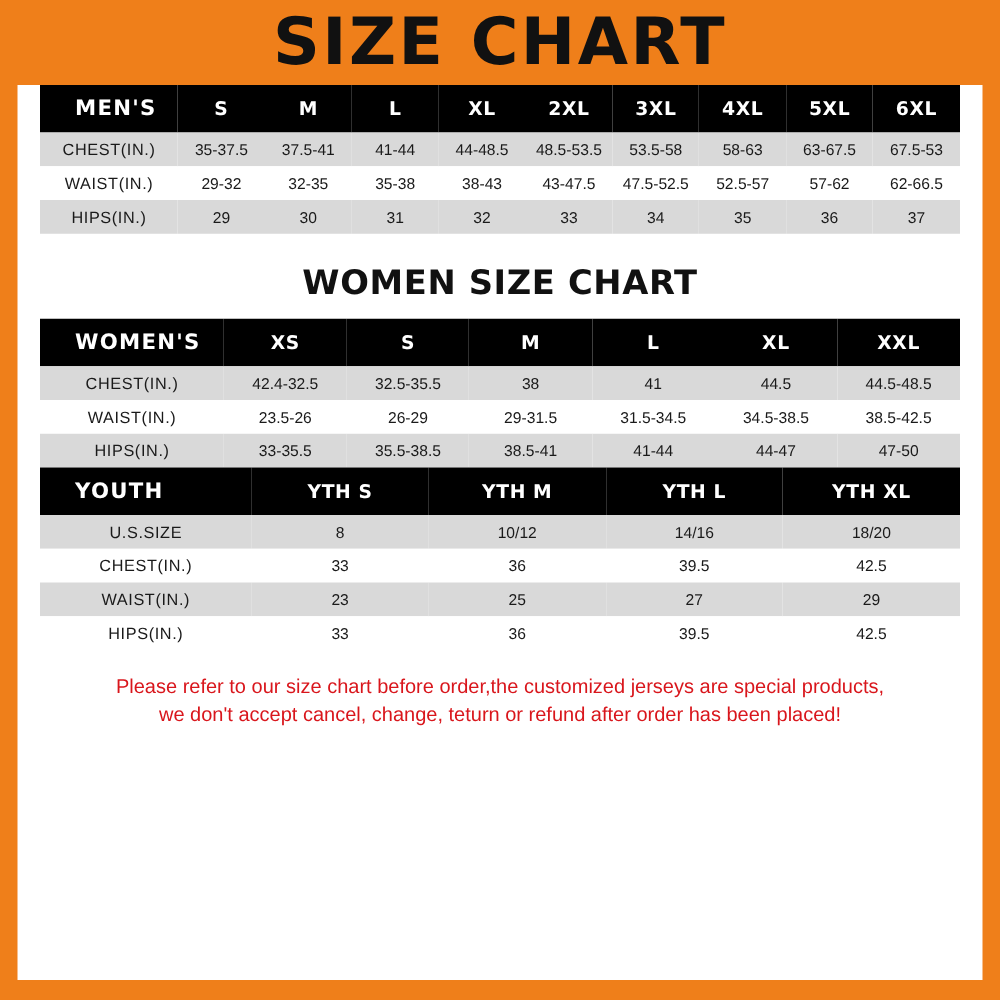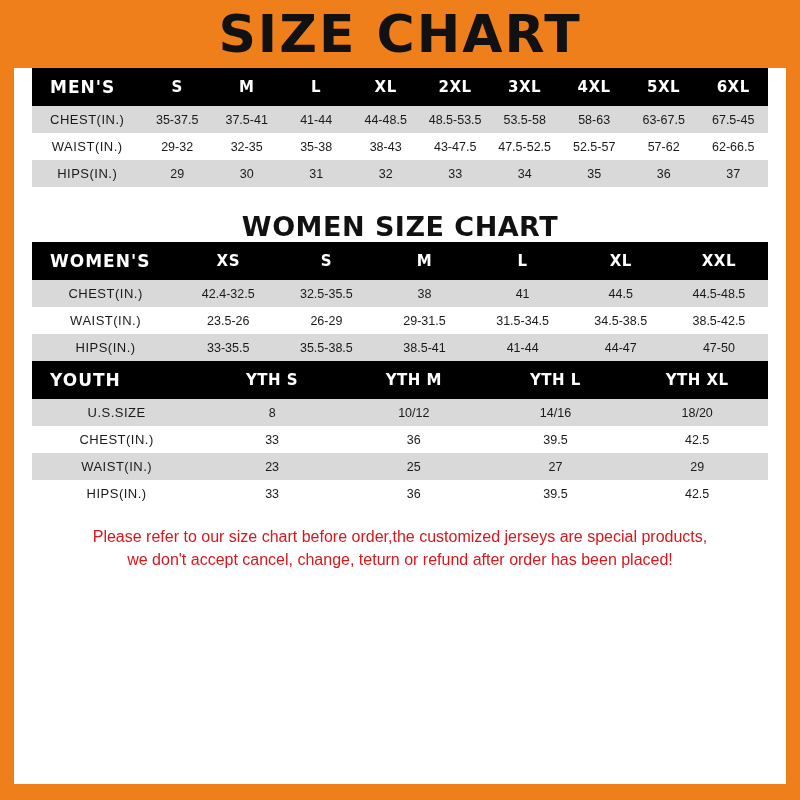--- a/index.html
+++ b/index.html
@@ -42,41 +42,41 @@
   }
   .section-title {
     text-align: center;
     font-family: "DejaVu Sans", sans-serif;
     font-weight: bold;
     font-size: 27px;
     color: #111;
     letter-spacing: 0.5px;
   }
   .men-title { margin-top: 20px; margin-bottom: 12px; }
-  .women-title { margin-top: 24px; }
+  .women-title { margin-top: 24px; margin-bottom: 13px; }
   .youth-title { margin-top: 25px; margin-bottom: 13px; }
 
   table.size-table {
     width: 100%;
     border-collapse: collapse;
     table-layout: fixed;
   }
   table.size-table thead th {
     background: #000;
     color: #fff;
     font-family: "DejaVu Sans", sans-serif;
     font-weight: bold;
     font-size: 15px;
     padding: 9px 0;
     text-align: center;
     letter-spacing: 0.5px;
   }
   table.size-table thead th.label-col {
     text-align: left;
-    padding-left: 18px;
+    padding-left: 28px;
     font-size: 17px;
     letter-spacing: 1px;
   }
   table.size-table tbody td {
     font-family: "Liberation Sans", sans-serif;
     font-size: 12.5px;
     color: #1a1a1a;
     text-align: center;
     padding: 6px 0;
   }
@@ -170,21 +170,21 @@
         <tr class="shade">
           <td class="label-col">CHEST(IN.)</td>
           <td>35-37.5</td>
           <td>37.5-41</td>
           <td>41-44</td>
           <td>44-48.5</td>
           <td>48.5-53.5</td>
           <td>53.5-58</td>
           <td>58-63</td>
           <td>63-67.5</td>
-          <td>67.5-45</td>
+          <td>67.5-53</td>
         </tr>
         <tr class="plain">
           <td class="label-col">WAIST(IN.)</td>
           <td>29-32</td>
           <td>32-35</td>
           <td>35-38</td>
           <td>38-43</td>
           <td>43-47.5</td>
           <td>47.5-52.5</td>
           <td>52.5-57</td>

